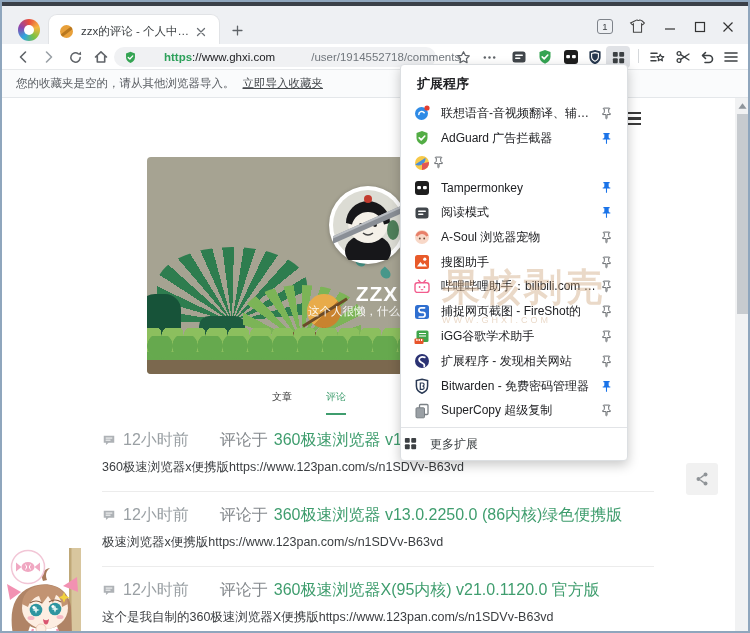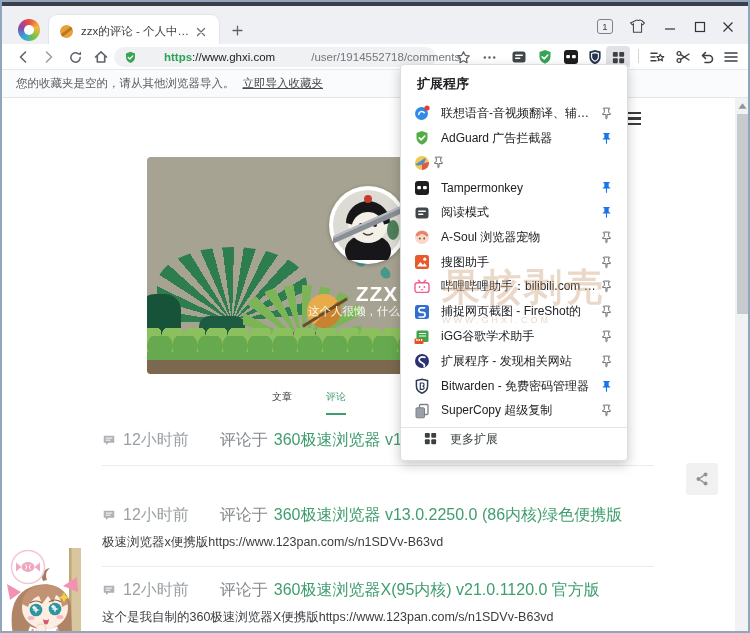--- a/index.html
+++ b/index.html
@@ -106,21 +106,21 @@
     box-shadow:0 4px 12px rgba(0,0,0,.22);padding:10px 0 3px;z-index:50;}
   .extmenu h3{margin:0 0 8px;padding:0 16px;font-size:13px;color:#202124;}
   .ext-item{height:24.8px;display:flex;align-items:center;padding:0 13px;cursor:pointer;}
   .ext-ico{width:16px;height:16px;flex:none;display:flex;}
   .ext-label{font-size:12px;color:#202124;margin-left:11px;flex:1;white-space:nowrap;overflow:hidden;text-overflow:ellipsis;}
   .pin{width:16px;height:16px;flex:none;display:flex;align-items:center;justify-content:center;cursor:pointer;}
   .pin svg{width:13px;height:13px;}
   .pin path{fill:none;stroke:#5f6368;stroke-width:1.7;}
   .pin[data-pinned="true"] path{fill:#1a73e8;stroke:none;}
   .ext-div{border-top:1px solid #e2e4e7;margin:4px 0 3px;}
-  .ext-footer{height:26px;display:flex;align-items:flex-start;padding:0 22px;cursor:pointer;}
+  .ext-footer{height:26px;display:flex;align-items:center;padding:0 2px;cursor:pointer;}
   .ext-footer .ext-label{color:#3c4043;}
 
   
   .wmark{left:440px;top:260px;z-index:60;pointer-events:none;color:rgba(205,165,125,.42);}
   .wmark .big{font-size:38px;font-weight:bold;letter-spacing:3px;}
   .wmark .sub{font-size:9px;letter-spacing:3px;margin-top:2px;}
 
   svg{display:block;}
   .st{fill:none;stroke:#5f6368;stroke-width:1.6;stroke-linecap:round;stroke-linejoin:round;}
   .std{fill:none;stroke:#3c4043;stroke-width:1.6;stroke-linecap:round;stroke-linejoin:round;}
@@ -339,20 +339,21 @@
       <span class="bubble-i">
         <svg width="14" height="14" viewBox="0 0 16 16">
             <path d="M2 3h12v8H7.5L4.5 13.6V11H2z" fill="#aeb2b6"></path>
             <path d="M4.2 5.8h7.6M4.2 8.2h5.5" stroke="#fff" stroke-width="1.1"></path>
           </svg>
       </span>
       <span>12小时前</span>
       <span class="act">评论于</span>
       <a class="tlink">360极速浏览器 v13.0.2250.0 (86内核)绿色便携版</a>
     </div>
+    <div class="cbody">360极速浏览器x便携版https://www.123pan.com/s/n1SDVv-B63vd</div>
     <div class="cdiv"></div>
   </div>
 
   <div class="abs comment c2">
     <div class="chead">
       <span class="bubble-i">
         <svg width="14" height="14" viewBox="0 0 16 16">
             <path d="M2 3h12v8H7.5L4.5 13.6V11H2z" fill="#aeb2b6"></path>
             <path d="M4.2 5.8h7.6M4.2 8.2h5.5" stroke="#fff" stroke-width="1.1"></path>
           </svg>

